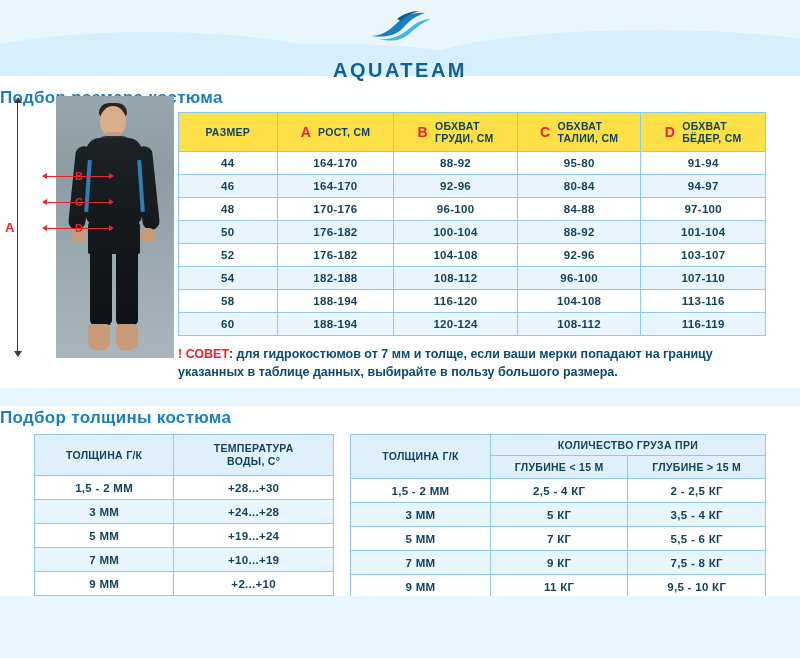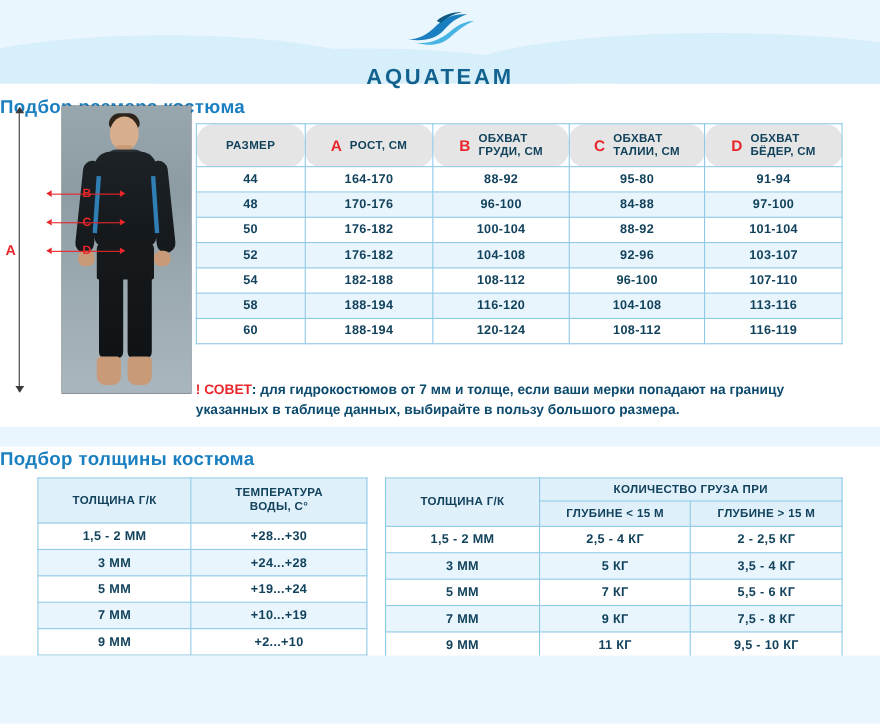--- a/index.html
+++ b/index.html
@@ -208,27 +208,26 @@
     width: 588px;
     font-size: 11px;
   }
   .size-table th, .size-table td {
     border: 1px solid #8fc9e8;
     text-align: center;
     color: #12425c;
     font-weight: bold;
   }
   .size-table thead th {
-    background: #e5e5e5;
+    background: #fde047;
     height: 34px;
     font-size: 10.5px;
     line-height: 1.15;
     letter-spacing: 0.3px;
     padding: 2px 16px;
-    border-radius: 15px;
   }
   .size-table tbody td {
     height: 20px;
     font-size: 11.5px;
     letter-spacing: 0.3px;
   }
   .size-table tbody tr:nth-child(odd) td { background: #ffffff; }
   .size-table tbody tr:nth-child(even) td { background: #e9f5fc; }
   .hdr-letter {
     color: #e8262b;
@@ -403,20 +402,27 @@
     </thead>
     <tbody id="sizeBody">
         <tr>
           <td>44</td>
           <td>164-170</td>
           <td>88-92</td>
           <td>95-80</td>
           <td>91-94</td>
         </tr>
         <tr>
+          <td>46</td>
+          <td>164-170</td>
+          <td>92-96</td>
+          <td>80-84</td>
+          <td>94-97</td>
+        </tr>
+        <tr>
           <td>48</td>
           <td>170-176</td>
           <td>96-100</td>
           <td>84-88</td>
           <td>97-100</td>
         </tr>
         <tr>
           <td>50</td>
           <td>176-182</td>
           <td>100-104</td>

